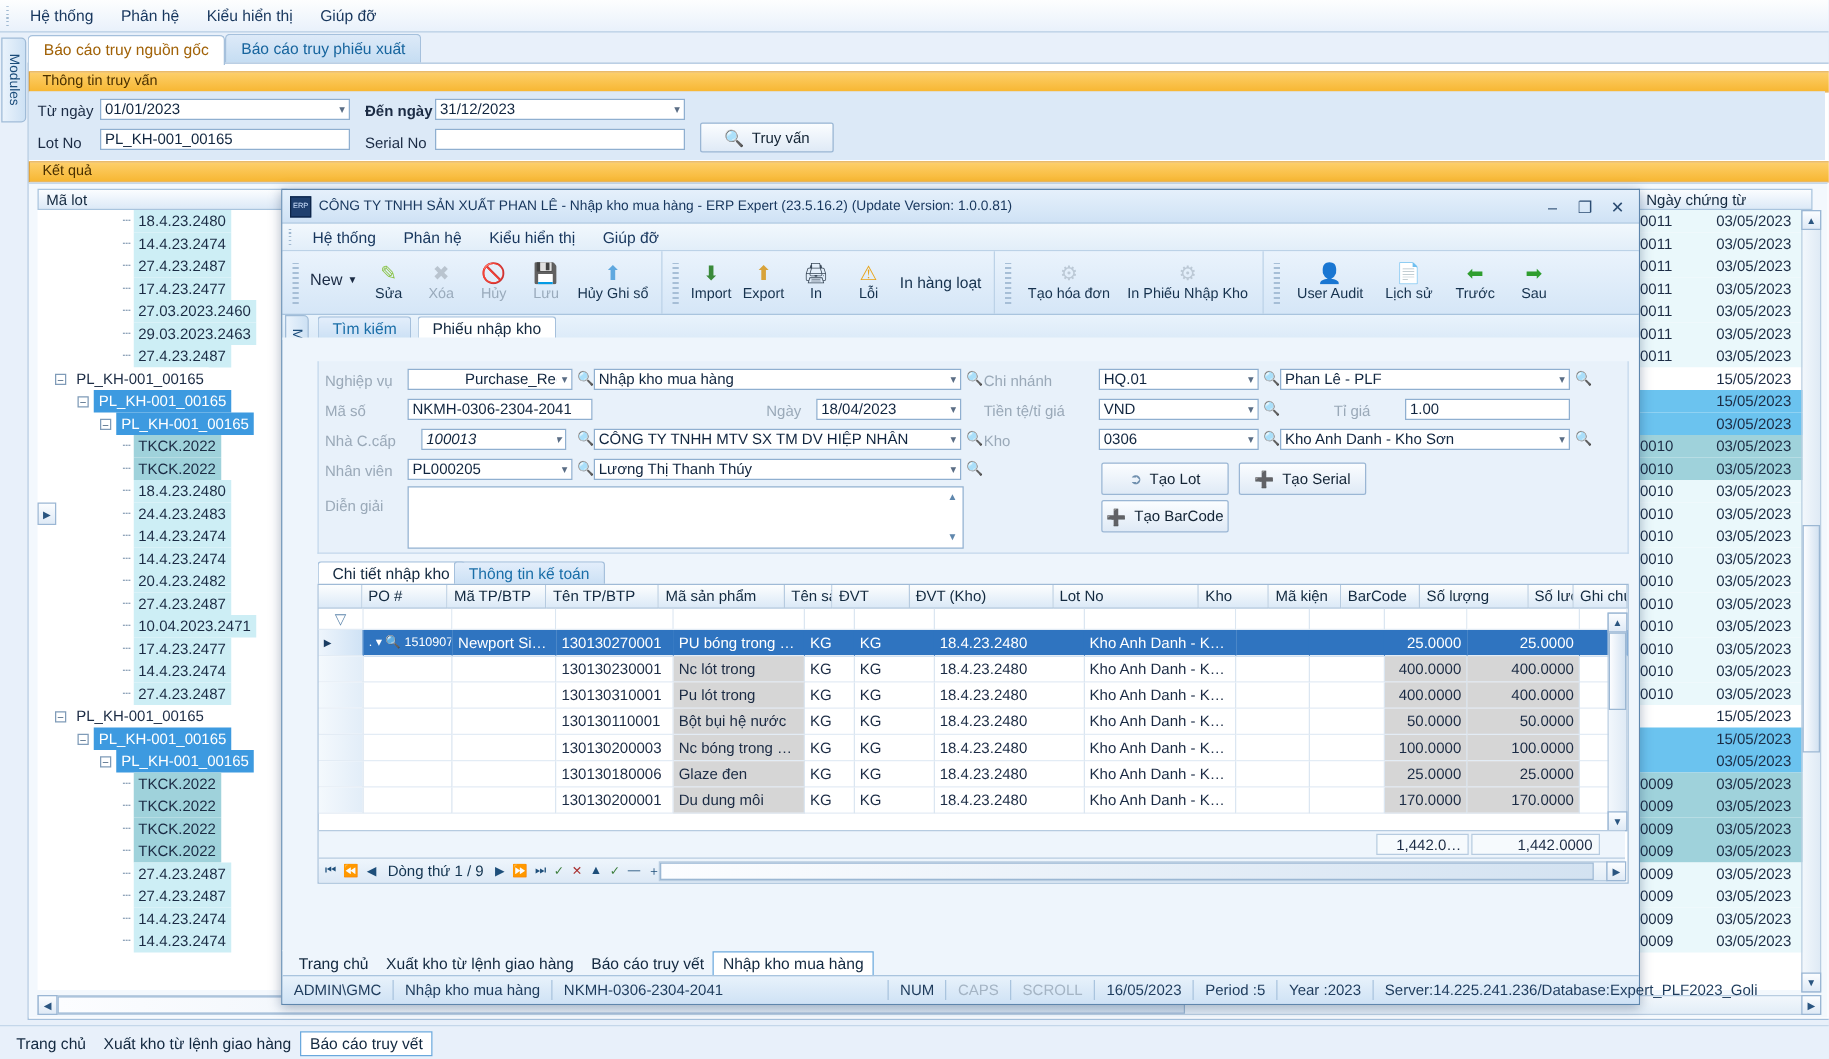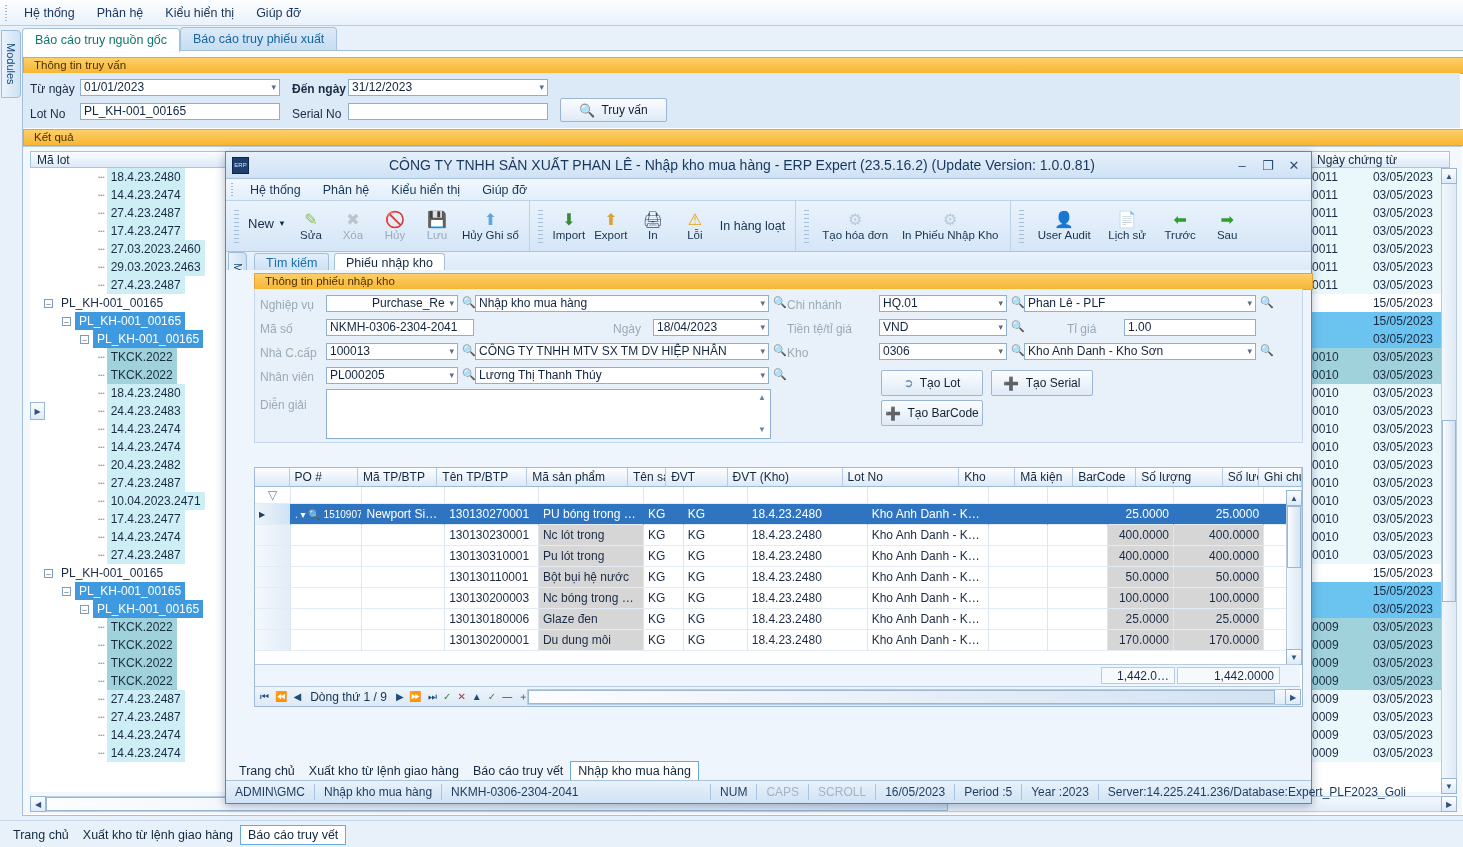--- a/index.html
+++ b/index.html
@@ -22,21 +22,21 @@
     background:repeating-linear-gradient(to bottom,#9fb8d0 0 1px,transparent 1px 3px);
     background-size:2px 100%;background-repeat:no-repeat;background-position:2px 0;}
   .menu-item{padding:3px 11px;font-size:12.5px;color:#17365d;cursor:default;}
 
   #tabstrip{left:22px;top:27px;width:1441px;height:24px;}
   .otab{
     position:absolute;top:0;height:23px;line-height:23px;padding:0 12px;
     font-size:12.5px;border:1px solid #a5c0dc;border-bottom:none;
     border-radius:4px 4px 0 0;cursor:default;
   }
-  .otab.active{background:#ffffff;color:#0f766e;z-index:3;top:1px;height:23px;}
+  .otab.active{background:#ffffff;color:#a16207;z-index:3;top:1px;height:23px;}
   .otab.inactive{background:linear-gradient(#ddeaf8,#c4dcf2);color:#17659e;}
 
   #outer-body{left:22px;top:50px;width:1441px;height:764px;background:#ffffff;border:1px solid #a5c0dc;}
 
   .grouphdr{
     background:linear-gradient(#fdcf6a,#f7b733);
     border:1px solid #e3a53a;
     color:#4a3000;font-size:11.5px;
     height:15px;line-height:15px;padding-left:10px;
   }
@@ -96,21 +96,21 @@
     box-shadow:0 2px 9px rgba(20,50,90,.35);
   }
   #inner-title{
     height:26px;background:linear-gradient(#e5f0fb,#cfe2f5);
     border-bottom:1px solid #a8c3de;display:flex;align-items:center;padding:0 4px;
   }
   #inner-title .appicon{
     width:15px;height:15px;background:#1f3f6e;border:1px solid #0d2549;
     margin:0 6px 0 2px;font-size:6px;color:#cfe2ff;text-align:center;line-height:15px;
   }
-  #inner-title .t{font-size:14px;color:#17365d;flex:1;white-space:nowrap;text-align:center;}
+  #inner-title .t{font-size:11px;color:#17365d;flex:1;white-space:nowrap;}
   .wbtn{width:26px;height:18px;display:flex;align-items:center;justify-content:center;
         color:#2c4d73;font-size:13px;cursor:default;}
 
   #inner-menu{height:21px;background:linear-gradient(#f2f8fd,#e2eef9);
     border-bottom:1px solid #bcd2e7;display:flex;align-items:center;}
 
   #ribbon{height:50px;background:linear-gradient(#eaf3fc,#d5e6f7);
     border-bottom:1px solid #a9c4de;display:flex;align-items:stretch;}
   .rgroup{display:flex;align-items:flex-start;padding:3px 6px 0 6px;
     border-right:1px solid #bcd2e7;}
@@ -689,23 +689,20 @@
       <span>Phiếu nhập kho</span>
     </div>
   </div>
 
   <div class="vtab" style="left:2px;top:100px;width:17px;height:62px;">
     <span>Modules</span>
   </div>
 
   <div id="inner-content">
 
-    <div class="abs grouphdr" style="left:28px;top:3px;width:1047px;">
-      <span>Thông tin phiếu nhập kho</span>
-    </div>
 
     <div class="abs" style="left:28px;top:19px;width:1047px;height:153px;background:#e8f1fa;border:1px solid #c3d8ec;border-top:none;"></div>
 
     <div class="abs fieldlabel" style="left:34px;top:28px;">Nghiệp vụ</div>
     <div class="abs inputbox" style="left:100px;top:25px;width:132px;padding-left:45px;">
       <span class="val">Purchase_Receipt</span>
       <span class="caret">▾</span>
     </div>
     <div class="abs mag" style="left:236px;top:26px;">🔍</div>
     <div class="abs inputbox" style="left:249px;top:25px;width:294px;">
@@ -718,21 +715,21 @@
     <div class="abs inputbox" style="left:100px;top:49px;width:148px;">
       <span class="val">NKMH-0306-2304-2041</span>
     </div>
     <div class="abs fieldlabel" style="left:387px;top:52px;">Ngày</div>
     <div class="abs inputbox" style="left:427px;top:49px;width:116px;">
       <span class="val">18/04/2023</span>
       <span class="caret">▾</span>
     </div>
 
     <div class="abs fieldlabel" style="left:34px;top:76px;">Nhà C.cấp</div>
-    <div class="abs inputbox" style="left:100px;top:73px;width:132px;">
+    <div class="abs inputbox" style="left:111px;top:73px;width:116px;font-style:italic;">
       <span class="val">100013</span>
       <span class="caret">▾</span>
     </div>
     <div class="abs mag" style="left:236px;top:74px;">🔍</div>
     <div class="abs inputbox" style="left:249px;top:73px;width:294px;">
       <span class="val">CÔNG TY TNHH MTV SX TM DV HIỆP NHÂN</span>
       <span class="caret">▾</span>
     </div>
     <div class="abs mag" style="left:547px;top:74px;">🔍</div>
 
@@ -795,20 +792,28 @@
     </div>
     <div class="abs btn3d" style="left:765px;top:100px;width:100px;height:24px;">
       <span style="color:#5f87ad;font-size:13px;">➕</span>
       <span>Tạo Serial</span>
     </div>
     <div class="abs btn3d" style="left:655px;top:130px;width:100px;height:24px;">
       <span style="color:#5f87ad;font-size:13px;">➕</span>
       <span>Tạo BarCode</span>
     </div>
 
+    <div class="abs" style="left:28px;top:178px;width:1047px;height:20px;">
+      <div class="itab active" style="left:0;">
+        <span>Chi tiết nhập kho</span>
+      </div>
+      <div class="itab inactive" style="left:109px;">
+        <span>Thông tin kế toán</span>
+      </div>
+    </div>
 
     <div class="abs" style="left:28px;top:197px;width:1047px;height:238px;background:#fff;border:1px solid #9fbad6;">
 
 
       <div id="grid-head" style="display:flex;">
           <div class="dg-colhdr" style="width: 38px;"></div>
           <div class="dg-colhdr" style="width: 76px;">PO #</div>
           <div class="dg-colhdr" style="width: 88px;">Mã TP/BTP</div>
           <div class="dg-colhdr" style="width: 100px;">Tên TP/BTP</div>
           <div class="dg-colhdr" style="width: 112px;">Mã sản phẩm</div>

